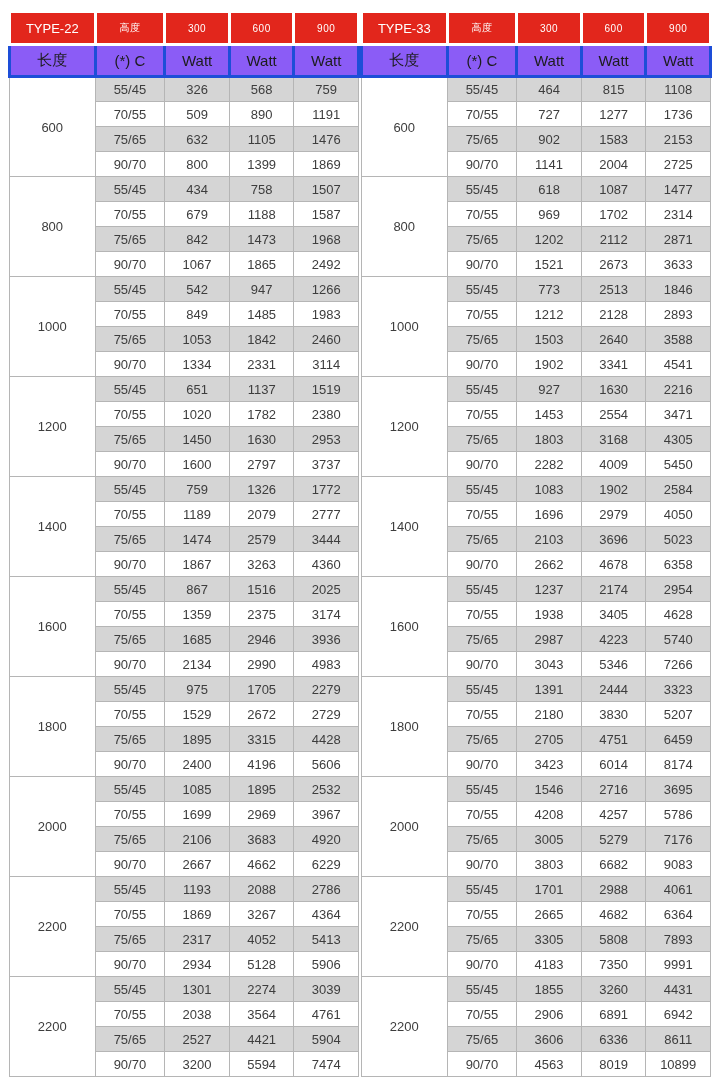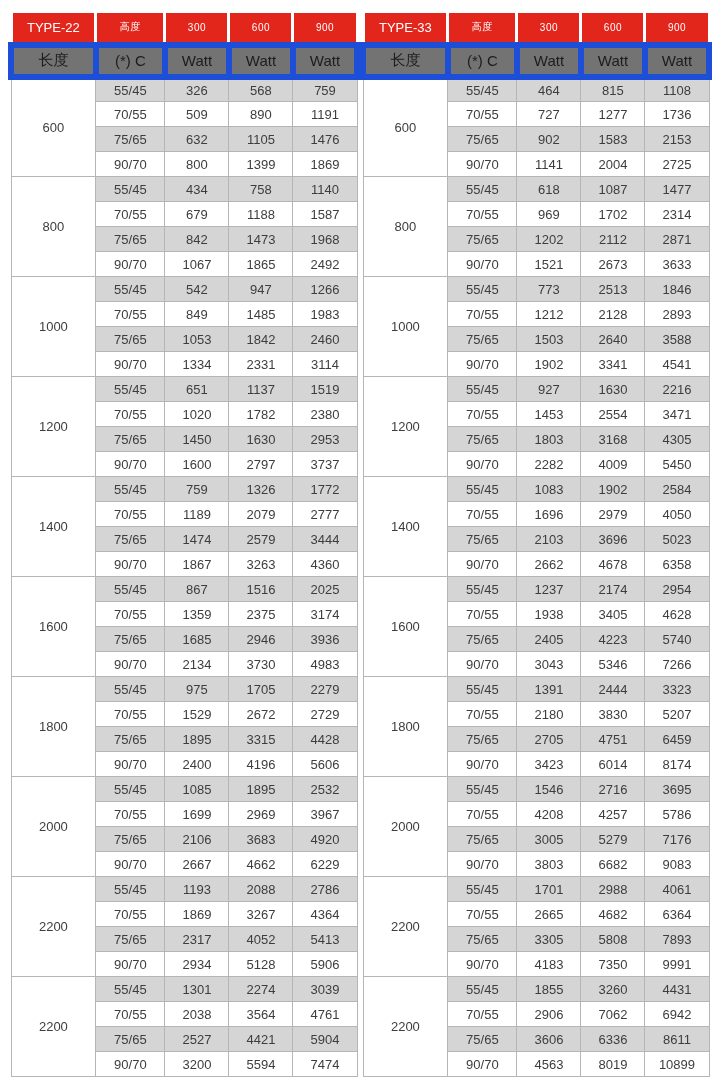--- a/index.html
+++ b/index.html
@@ -35,26 +35,26 @@
     height: 33px;
     border: 3px solid #ffffff;
     text-align: center;
     vertical-align: middle;
     letter-spacing: 0.5px;
   }
   tr.red-row th.type-cell { font-size: 13px; letter-spacing: 0; }
 
   
   tr.sub-row th {
-    background: #737373;
+    background: #8b5cf6;
     color: #1c1c1c;
     font-weight: normal;
     font-size: 15px;
     height: 32px;
-    border: 6px solid #1d4ed8;
+    border: 3px solid #1d4ed8;
     text-align: center;
     vertical-align: middle;
   }
 
   
   td {
     border: 1px solid #b5b5b5;
     height: 25px;
     font-size: 13px;
     color: #3d3d3d;
@@ -123,21 +123,21 @@
             <td>90/70</td>
             <td>800</td>
             <td>1399</td>
             <td>1869</td>
           </tr>
           <tr class="stripe">
             <td class="len" rowspan="4">800</td>
             <td>55/45</td>
             <td>434</td>
             <td>758</td>
-            <td>1140</td>
+            <td>1507</td>
           </tr>
           <tr>
             <td>70/55</td>
             <td>679</td>
             <td>1188</td>
             <td>1587</td>
           </tr>
           <tr class="stripe">
             <td>75/65</td>
             <td>842</td>
@@ -240,21 +240,21 @@
           </tr>
           <tr class="stripe">
             <td>75/65</td>
             <td>1685</td>
             <td>2946</td>
             <td>3936</td>
           </tr>
           <tr>
             <td>90/70</td>
             <td>2134</td>
-            <td>3730</td>
+            <td>2990</td>
             <td>4983</td>
           </tr>
           <tr class="stripe">
             <td class="len" rowspan="4">1800</td>
             <td>55/45</td>
             <td>975</td>
             <td>1705</td>
             <td>2279</td>
           </tr>
           <tr>
@@ -511,21 +511,21 @@
             <td>2954</td>
           </tr>
           <tr>
             <td>70/55</td>
             <td>1938</td>
             <td>3405</td>
             <td>4628</td>
           </tr>
           <tr class="stripe">
             <td>75/65</td>
-            <td>2405</td>
+            <td>2987</td>
             <td>4223</td>
             <td>5740</td>
           </tr>
           <tr>
             <td>90/70</td>
             <td>3043</td>
             <td>5346</td>
             <td>7266</td>
           </tr>
           <tr class="stripe">
@@ -606,21 +606,21 @@
           <tr class="stripe">
             <td class="len" rowspan="4">2200</td>
             <td>55/45</td>
             <td>1855</td>
             <td>3260</td>
             <td>4431</td>
           </tr>
           <tr>
             <td>70/55</td>
             <td>2906</td>
-            <td>7062</td>
+            <td>6891</td>
             <td>6942</td>
           </tr>
           <tr class="stripe">
             <td>75/65</td>
             <td>3606</td>
             <td>6336</td>
             <td>8611</td>
           </tr>
           <tr>
             <td>90/70</td>

